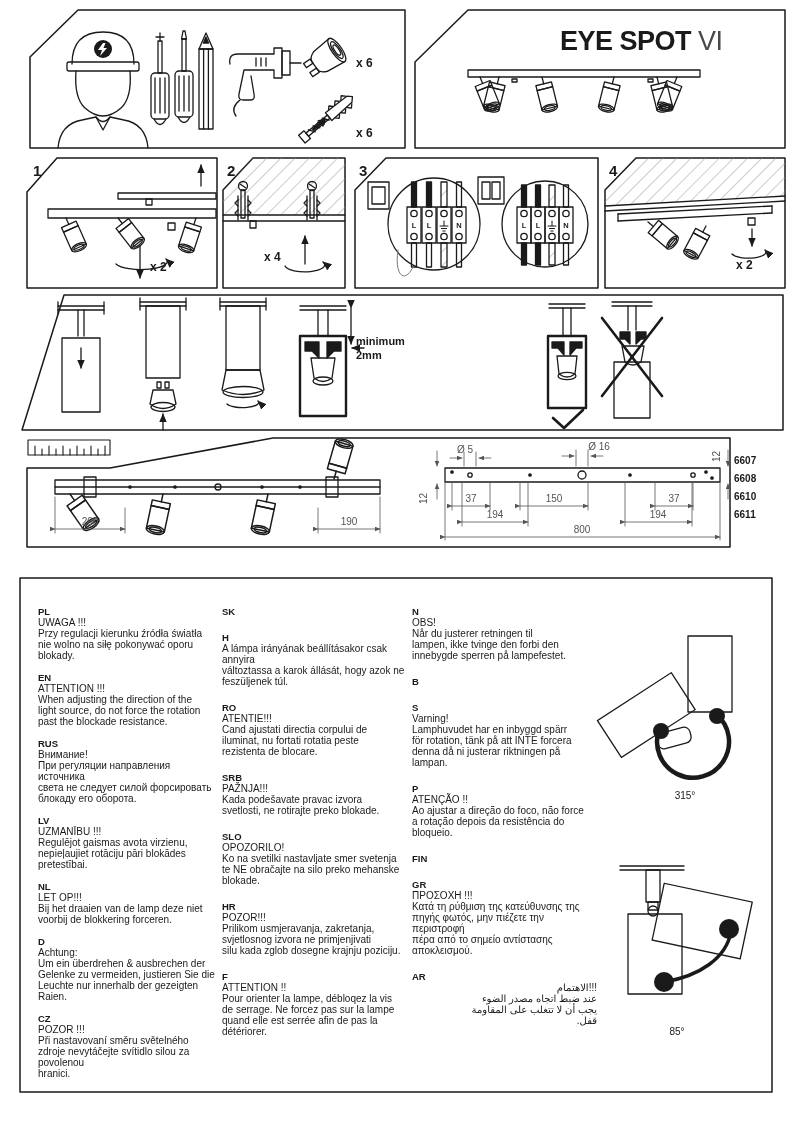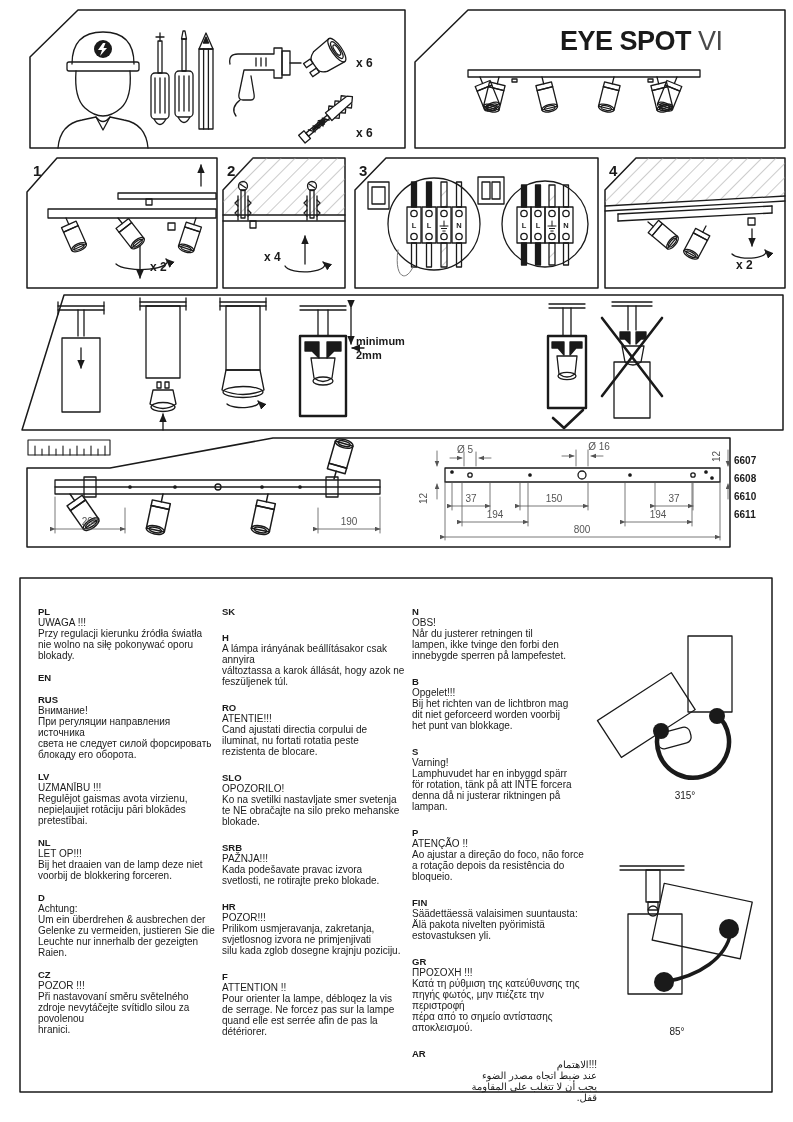--- a/index.html
+++ b/index.html
@@ -488,20 +488,24 @@
 <div class="wcol" style="left:38px;">
   <div class="wblock">
         <div class="wcode">PL</div>
         <div class="wtext">UWAGA !!!
 Przy regulacji kierunku źródła światła
 nie wolno na siłę pokonywać oporu
 blokady.</div>
       </div>
   <div class="wblock">
         <div class="wcode">EN</div>
+        <div class="wtext">ATTENTION !!!
+When adjusting the direction of the
+light source, do not force the rotation
+past the blockade resistance.</div>
       </div>
   <div class="wblock">
         <div class="wcode">RUS</div>
         <div class="wtext">Внимание!
 При регуляции направления источника
 света не следует силой форсировать
 блокаду его оборота.</div>
       </div>
   <div class="wblock">
         <div class="wcode">LV</div>
@@ -543,33 +547,33 @@
 feszüljenek túl.</div>
       </div>
   <div class="wblock">
         <div class="wcode">RO</div>
         <div class="wtext">ATENTIE!!!
 Cand ajustati directia corpului de
 iluminat, nu fortati rotatia peste
 rezistenta de blocare.</div>
       </div>
   <div class="wblock">
+        <div class="wcode">SRB</div>
+        <div class="wtext">PAŽNJA!!!
+Kada podešavate pravac izvora
+svetlosti, ne rotirajte preko blokade.</div>
+      </div>
+  <div class="wblock">
         <div class="wcode">SLO</div>
         <div class="wtext">OPOZORILO!
 Ko na svetilki nastavljate smer svetenja
 te NE obračajte na silo preko mehanske
 blokade.</div>
       </div>
   <div class="wblock">
-        <div class="wcode">SRB</div>
-        <div class="wtext">PAŽNJA!!!
-Kada podešavate pravac izvora
-svetlosti, ne rotirajte preko blokade.</div>
-      </div>
-  <div class="wblock">
         <div class="wcode">HR</div>
         <div class="wtext">POZOR!!!
 Prilikom usmjeravanja, zakretanja,
 svjetlosnog izvora ne primjenjivati
 silu kada zglob dosegne krajnju poziciju.</div>
       </div>
   <div class="wblock">
         <div class="wcode">F</div>
         <div class="wtext">ATTENTION !!
 Pour orienter la lampe, débloqez la vis
@@ -581,43 +585,36 @@
 <div class="wcol wcol3" style="left:412px;width:185px;">
   <div class="wblock">
         <div class="wcode">N</div>
         <div class="wtext">OBS!
 Når du justerer retningen til
 lampen, ikke tvinge den forbi den
 innebygde sperren på lampefestet.</div>
       </div>
   <div class="wblock">
         <div class="wcode">B</div>
-        <div class="wtext">Opgelet!!!
-Bij het richten van de lichtbron mag
-dit niet geforceerd worden voorbij
-het punt van blokkage.</div>
       </div>
   <div class="wblock">
         <div class="wcode">S</div>
         <div class="wtext">Varning!
 Lamphuvudet har en inbyggd spärr
 för rotation, tänk på att INTE forcera
 denna då ni justerar riktningen på lampan.</div>
       </div>
   <div class="wblock">
         <div class="wcode">P</div>
         <div class="wtext">ATENÇÃO !!
 Ao ajustar a direção do foco, não force
 a rotação depois da resistência do bloqueio.</div>
       </div>
   <div class="wblock">
         <div class="wcode">FIN</div>
-        <div class="wtext">Säädettäessä valaisimen suuntausta:
-Älä pakota nivelten pyörimistä
-estovastuksen yli.</div>
       </div>
   <div class="wblock">
         <div class="wcode">GR</div>
         <div class="wtext">ΠΡΟΣΟΧΗ !!!
 Κατά τη ρύθμιση της κατεύθυνσης της
 πηγής φωτός, μην πιέζετε την περιστροφή
 πέρα από το σημείο αντίστασης αποκλεισμού.</div>
       </div>
   <div class="wblock">
         <div class="wcode">AR</div>

